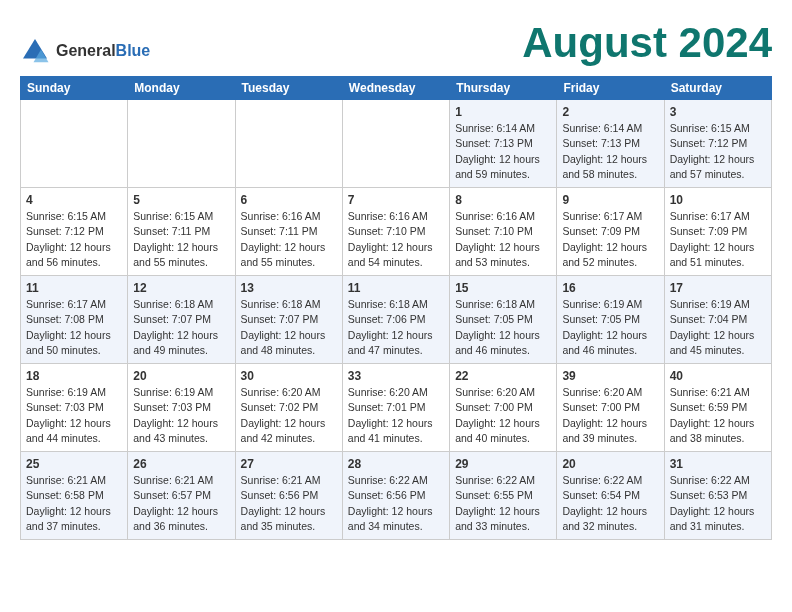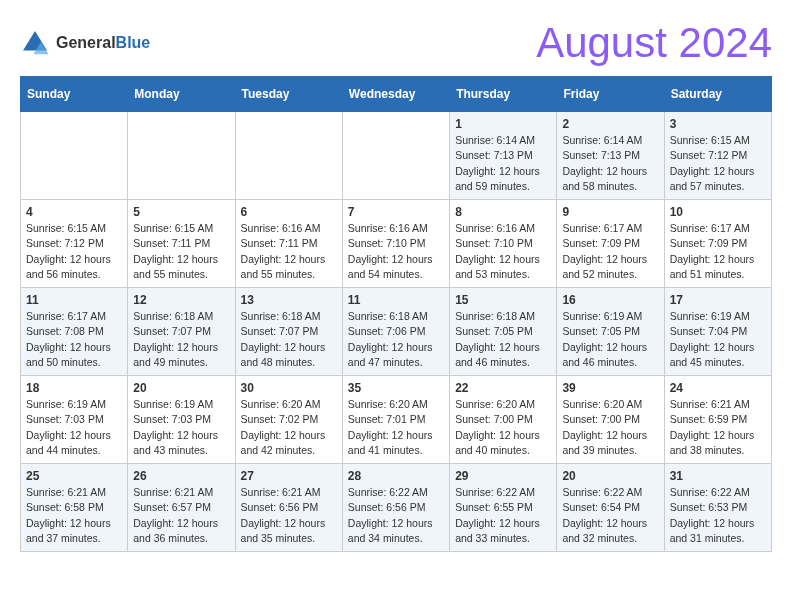--- a/index.html
+++ b/index.html
@@ -6,58 +6,58 @@
     body {
       font-family: Arial, sans-serif;
       background: #fff;
       width: 792px;
       min-height: 612px;
       padding: 20px;
     }
     .header {
       display: flex;
       justify-content: space-between;
-      align-items: center;
+      align-items: flex-end;
       margin-bottom: 10px;
     }
     .logo {
       display: flex;
       align-items: center;
       gap: 6px;
     }
     .logo-icon {
       width: 30px;
       height: 30px;
     }
     .title-block {
       text-align: right;
     }
     .month-title {
       font-size: 42px;
-      font-weight: normal;
-      color: #8b5cf6;
+      font-weight: bold;
+      color: #0f766e;
       line-height: 1.1;
     }
     .location {
       font-size: 16px;
       color: #333;
       margin-top: 2px;
     }
     table {
       width: 100%;
       border-collapse: collapse;
       table-layout: fixed;
     }
     thead tr th {
       background-color: #2a6db5;
       color: #fff;
       font-size: 12px;
       font-weight: bold;
       text-align: left;
-      padding: 10px 6px;
+      padding: 4px 6px;
       border: 1px solid #2a6db5;
     }
     tbody tr td {
       border: 1px solid #ccc;
       vertical-align: top;
       padding: 5px 5px;
       height: 88px;
       font-size: 11px;
       color: #333;
       background: #fff;
@@ -259,42 +259,42 @@
 and 43 minutes.</div>
         </td>
         <td>
           <span class="day-number">30</span>
           <div class="day-info" style="white-space: pre-line;">Sunrise: 6:20 AM
 Sunset: 7:02 PM
 Daylight: 12 hours
 and 42 minutes.</div>
         </td>
         <td>
-          <span class="day-number">35</span>
+          <span class="day-number">33</span>
           <div class="day-info" style="white-space: pre-line;">Sunrise: 6:20 AM
 Sunset: 7:01 PM
 Daylight: 12 hours
 and 41 minutes.</div>
         </td>
         <td>
           <span class="day-number">22</span>
           <div class="day-info" style="white-space: pre-line;">Sunrise: 6:20 AM
 Sunset: 7:00 PM
 Daylight: 12 hours
 and 40 minutes.</div>
         </td>
         <td>
           <span class="day-number">39</span>
           <div class="day-info" style="white-space: pre-line;">Sunrise: 6:20 AM
 Sunset: 7:00 PM
 Daylight: 12 hours
 and 39 minutes.</div>
         </td>
         <td>
-          <span class="day-number">24</span>
+          <span class="day-number">40</span>
           <div class="day-info" style="white-space: pre-line;">Sunrise: 6:21 AM
 Sunset: 6:59 PM
 Daylight: 12 hours
 and 38 minutes.</div>
         </td>
       </tr>
       <tr>
         <td>
           <span class="day-number">25</span>
           <div class="day-info" style="white-space: pre-line;">Sunrise: 6:21 AM

